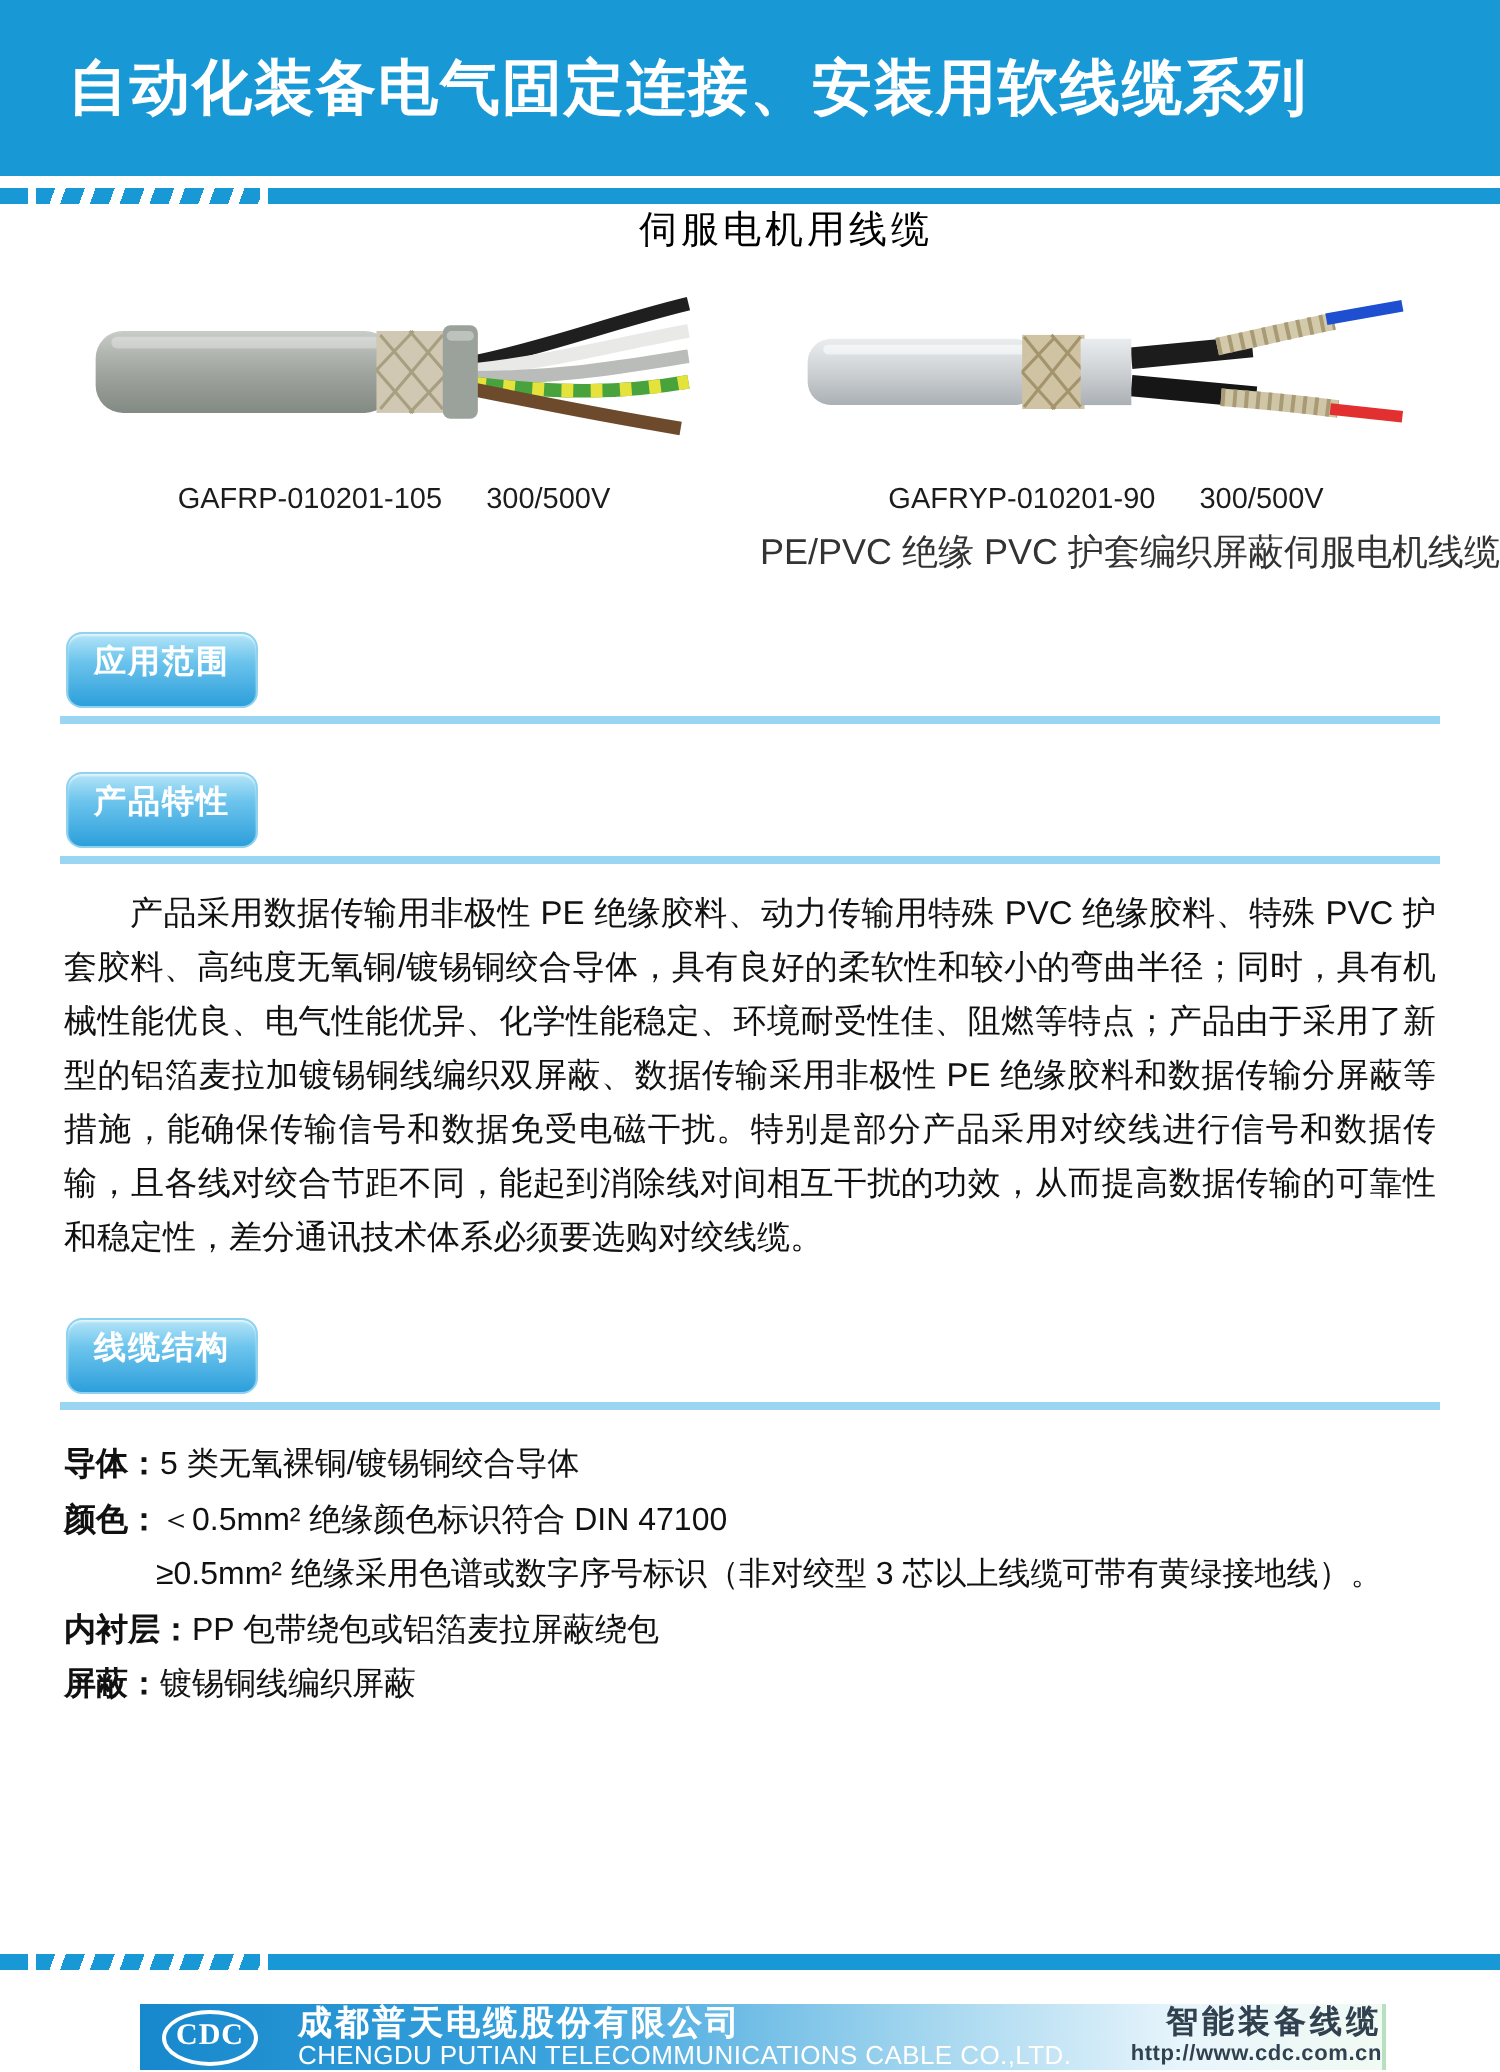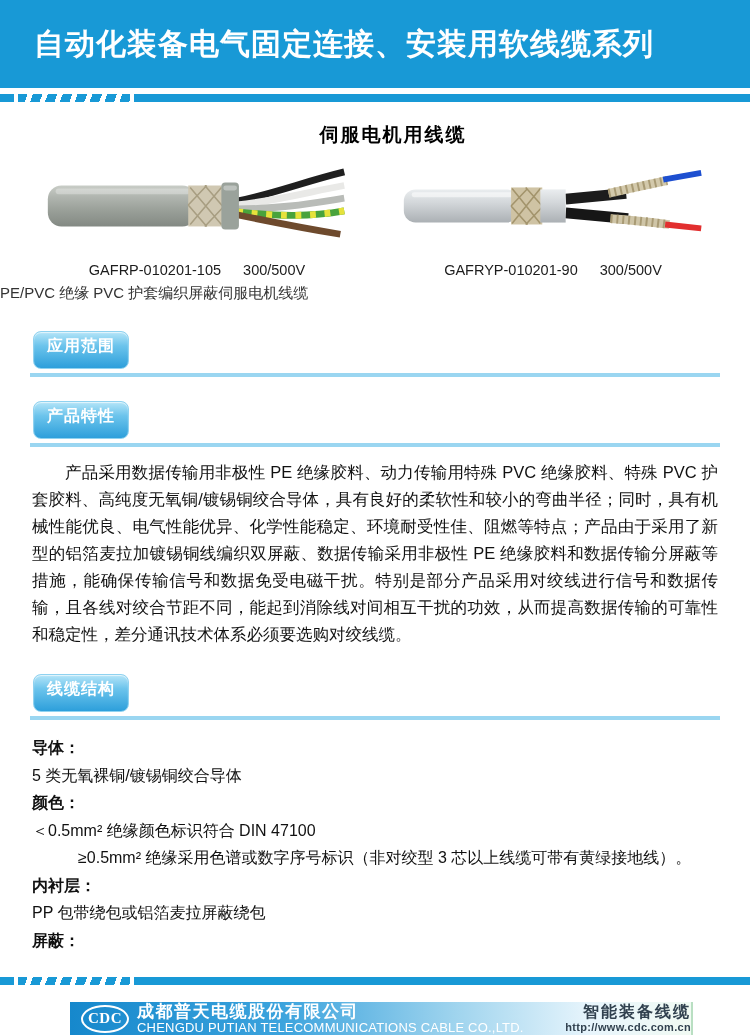--- a/index.html
+++ b/index.html
@@ -16,52 +16,52 @@
   .header-title{color:#ffffff;font-size:30px;font-weight:bold;letter-spacing:1px;text-align:right;}
 
   
   .hazard{display:flex;height:8px;margin-top:6px;}
   .hz-a{width:14px;background:var(--blue);}
   .hz-gap{width:4px;background:#fff;}
   .hz-s{width:112px;background:repeating-linear-gradient(110deg,var(--blue) 0 9px,#ffffff 9px 14px);}
   .hz-b{flex:1;background:var(--blue);}
 
   
-  .page-title{margin-top:20px;text-align:center;font-size:19px;font-weight:bold;color:#000;letter-spacing:2px;padding-left:36px;}
+  .page-title{text-align:center;font-size:19px;font-weight:normal;color:#000;letter-spacing:2px;padding-left:36px;}
   .figures{display:flex;justify-content:space-between;padding:0 38px;margin-top:18px;}
   .figure{width:318px;text-align:center;}
   .figure svg{display:block;width:306px;height:78px;margin:0 auto;}
   .caption{margin-top:18px;font-size:14.5px;color:#1c1c1c;}
   .caption .model{margin-right:18px;}
-  .subtitle{margin-top:6px;text-align:left;font-size:15px;color:#333;}
+  .subtitle{margin-top:6px;text-align:right;font-size:18px;color:#333;}
 
   
   .badge{display:inline-block;margin-left:33px;padding:4px 13px 11px;border-radius:8px;
     color:#fff;font-size:16px;font-weight:bold;letter-spacing:1px;
     background:linear-gradient(#b5e5f8 0%,#6cc4ec 38%,#2d9fdb 100%);
     border:1px solid #8fd2f0;box-shadow:inset 0 1px 1px rgba(255,255,255,.65);}
   .section-rule{height:4px;background:var(--rule);margin:4px 30px 0;}
   .para{margin:12px 32px 0;font-size:16.5px;line-height:27px;color:var(--ink);
     text-align:justify;text-indent:2em;}
   .sec-apply{margin-top:28px;}
   .sec-feat{margin-top:24px;}
   .sec-struct{margin-top:26px;}
 
   
   .specs{margin:14px 32px 0;}
-  .spec-row{display:flex;font-size:16px;line-height:27.5px;color:var(--ink);flex-direction:column;}
+  .spec-row{display:flex;font-size:16px;line-height:27.5px;color:var(--ink);}
   .spec-row.indent{padding-left:46px;}
   .spec-label{font-weight:bold;white-space:nowrap;}
 
   
   .hazard-bottom{position:absolute;left:0;top:971px;width:750px;}
   .footer-bar{position:absolute;left:70px;top:1002px;width:623px;height:33px;
     display:flex;align-items:center;
     background:linear-gradient(90deg,#1688cc 0%,#3ba3dd 34%,#9fd4ee 62%,#e8f5fc 84%,#f1faf3 100%);
-    border-right:2px solid #b9dfc2;}
+    border-right:2px solid #b9dfc2;gap:12px;}
   .logo-ellipse{width:48px;height:28px;margin-left:11px;border:2px solid #ffffff;border-radius:50%;
     display:flex;align-items:center;justify-content:center;color:#ffffff;
     font-family:"Liberation Serif","DejaVu Serif",serif;font-size:15px;font-weight:bold;letter-spacing:.5px;flex:none;}
   .company{margin-left:8px;color:#ffffff;line-height:1.05;}
   .company-cn{font-size:17px;font-weight:bold;letter-spacing:1.5px;}
   .company-en{font-size:13px;letter-spacing:.2px;}
   .footer-right{margin-left:auto;text-align:right;color:#31414f;line-height:1.15;}
   .tagline{font-size:16px;font-weight:bold;letter-spacing:2px;}
   .url{font-size:11px;font-weight:bold;letter-spacing:.3px;}
 </style>
@@ -174,20 +174,21 @@
       <div class="spec-row indent">
         <span class="spec-label"></span>
         <span class="spec-value">≥0.5mm² 绝缘采用色谱或数字序号标识（非对绞型 3 芯以上线缆可带有黄绿接地线）。</span>
       </div>
       <div class="spec-row">
         <span class="spec-label">内衬层：</span>
         <span class="spec-value">PP 包带绕包或铝箔麦拉屏蔽绕包</span>
       </div>
       <div class="spec-row">
         <span class="spec-label">屏蔽：</span>
+        <span class="spec-value">镀锡铜线编织屏蔽</span>
       </div>
     </div>
   </div>
 
   <div class="hazard hazard-bottom">
     <div class="hz-a"></div>
     <div class="hz-gap"></div>
     <div class="hz-s"></div>
     <div class="hz-gap"></div>
     <div class="hz-b"></div>

